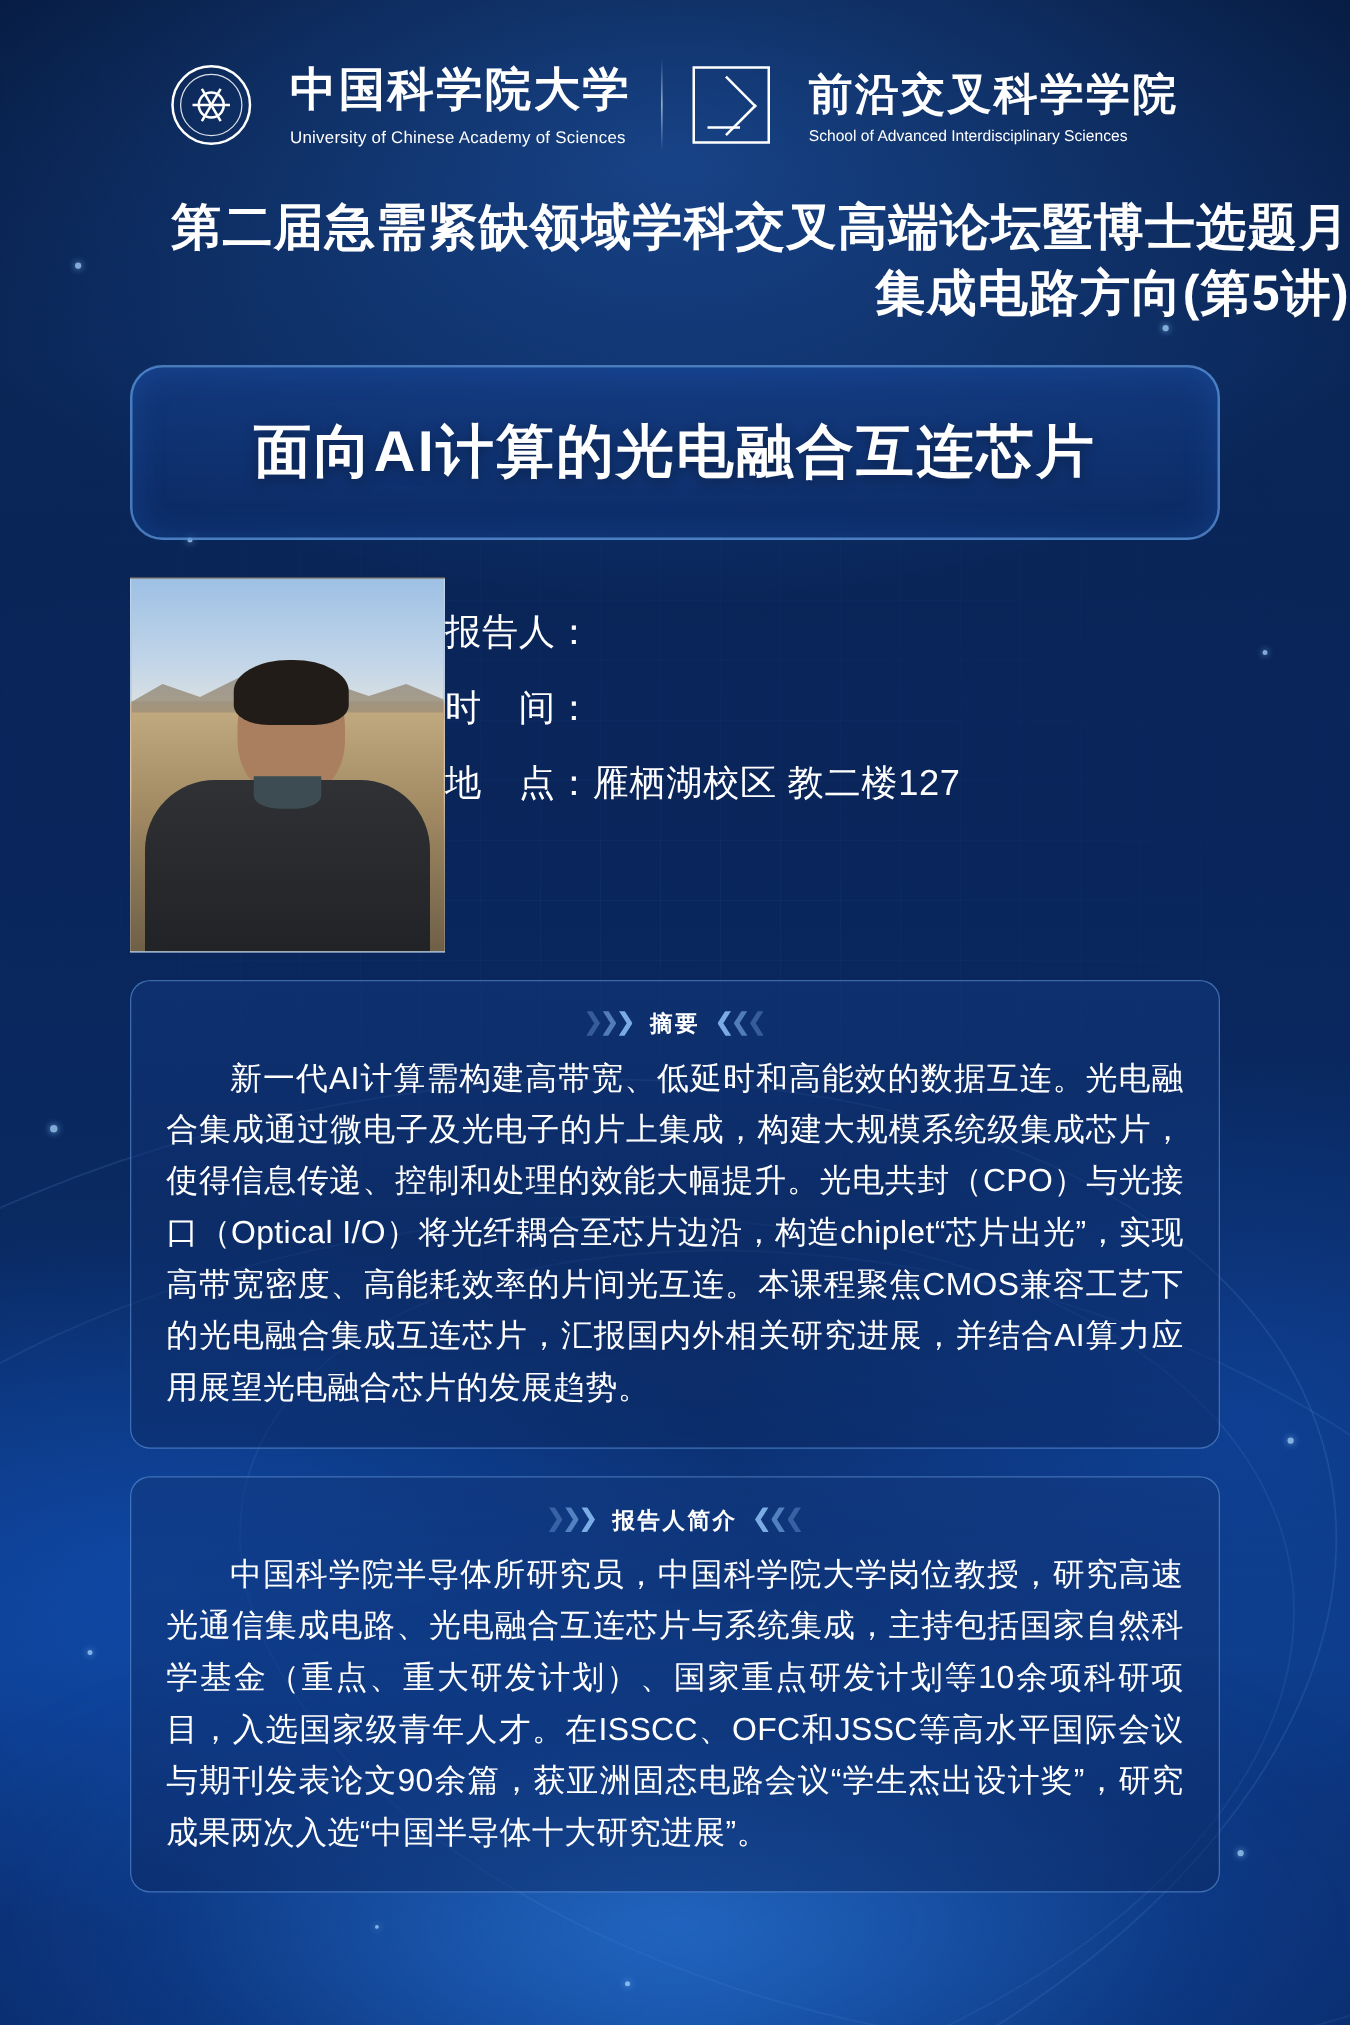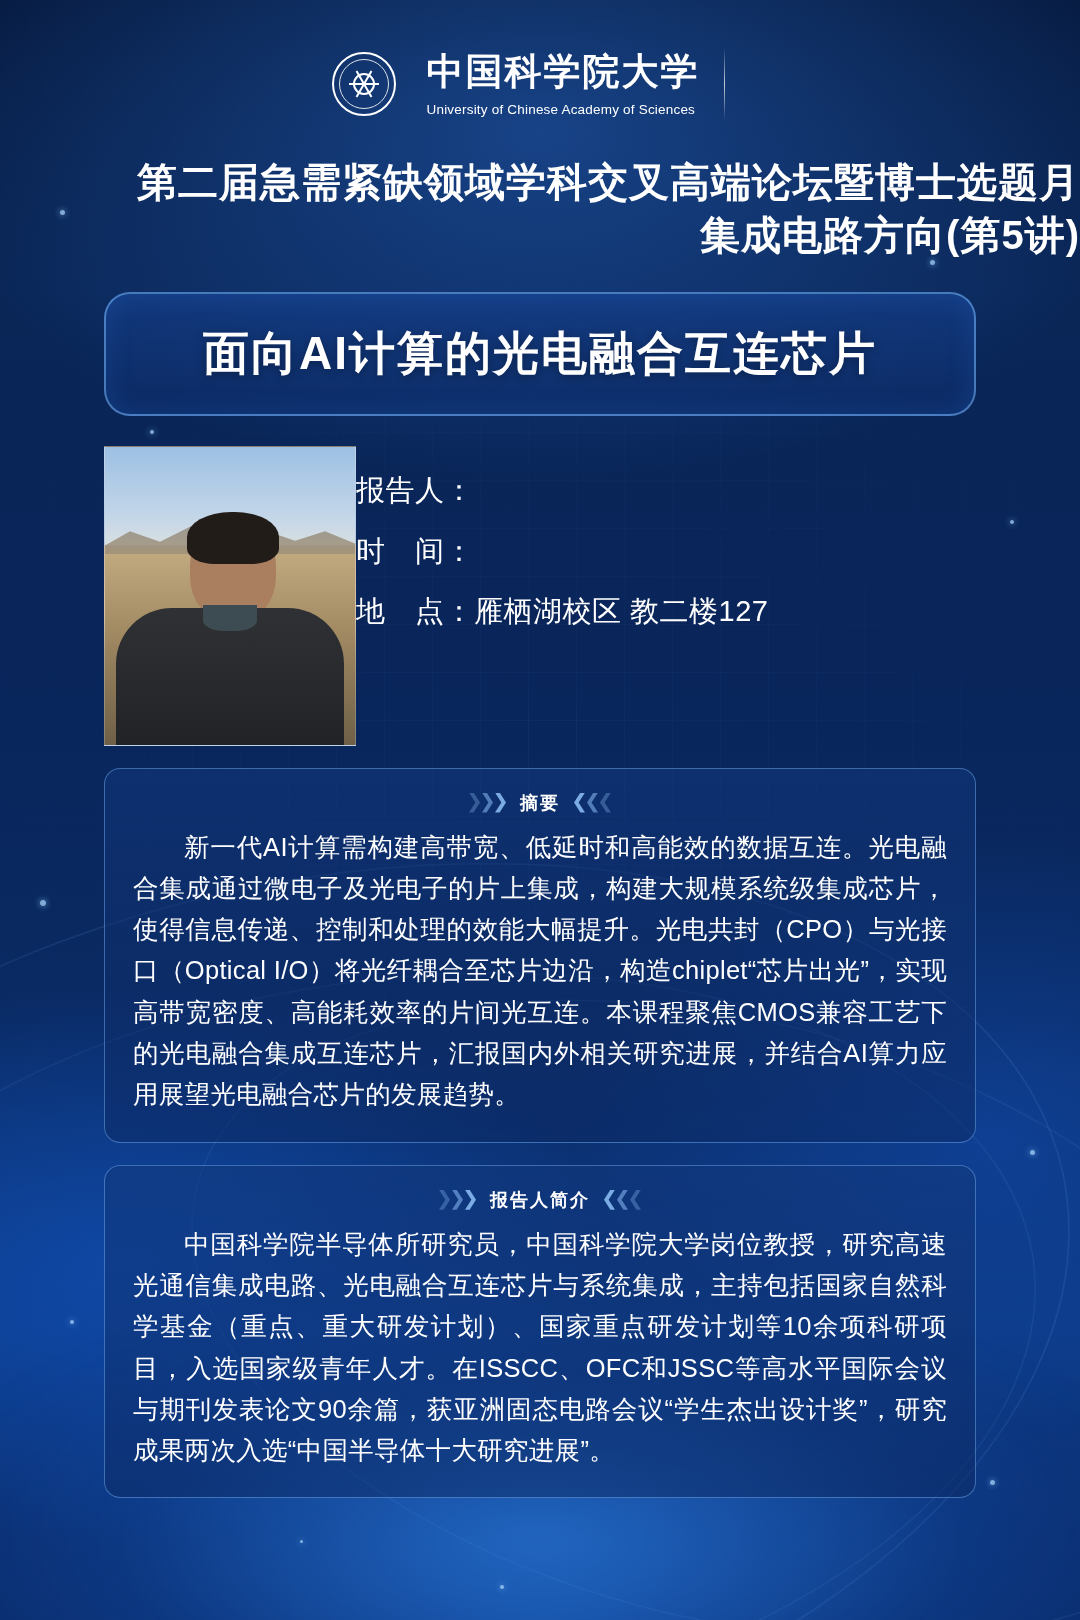--- a/index.html
+++ b/index.html
@@ -167,21 +167,21 @@
     font-size: 40px;
     font-weight: bold;
     letter-spacing: 1px;
   }
 
   
   .title-box {
     position: relative;
     margin: 30px auto 0;
     width: 872px;
-    height: 124px;
+    height: 140px;
     border-radius: 26px;
     border: 2px solid rgba(120,185,255,0.55);
     background: linear-gradient(180deg, rgba(22,64,140,0.62) 0%, rgba(14,46,108,0.55) 100%);
     box-shadow: 0 0 26px rgba(40,110,220,0.25) inset;
     display: flex;
     align-items: center;
     justify-content: center;
   }
   .title-box .t {
     font-size: 46px;
@@ -339,20 +339,29 @@
       <div class="seal-core">
           <span class="seal-bar"></span>
         </div>
     </div>
     <div>
       <div class="logo-text-cn">中国科学院大学</div>
       <div class="logo-text-en">University of Chinese Academy of Sciences</div>
     </div>
   </div>
   <div class="divider-v"></div>
+  <div class="logo-block">
+    <div class="logo-mark-2">
+        <span></span>
+      </div>
+    <div>
+      <div class="logo-text-cn2">前沿交叉科学学院</div>
+      <div class="logo-text-en2">School of Advanced Interdisciplinary Sciences</div>
+    </div>
+  </div>
 </div>
 
 <div class="forum-title">
   <div class="l1">第二届急需紧缺领域学科交叉高端论坛暨博士选题月</div>
   <div class="l2">集成电路方向(第5讲)</div>
 </div>
 
 <div class="title-box">
   <div class="t">面向AI计算的光电融合互连芯片</div>
 </div>

